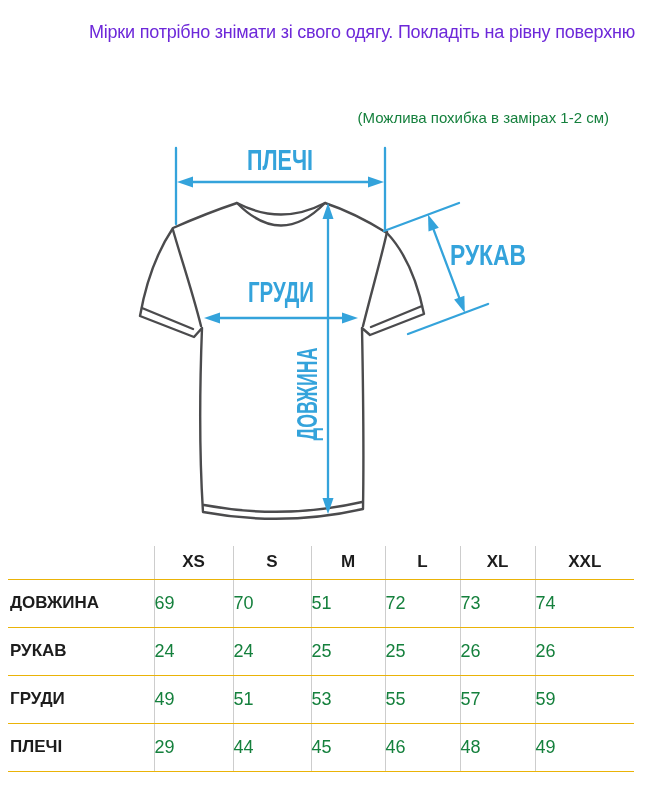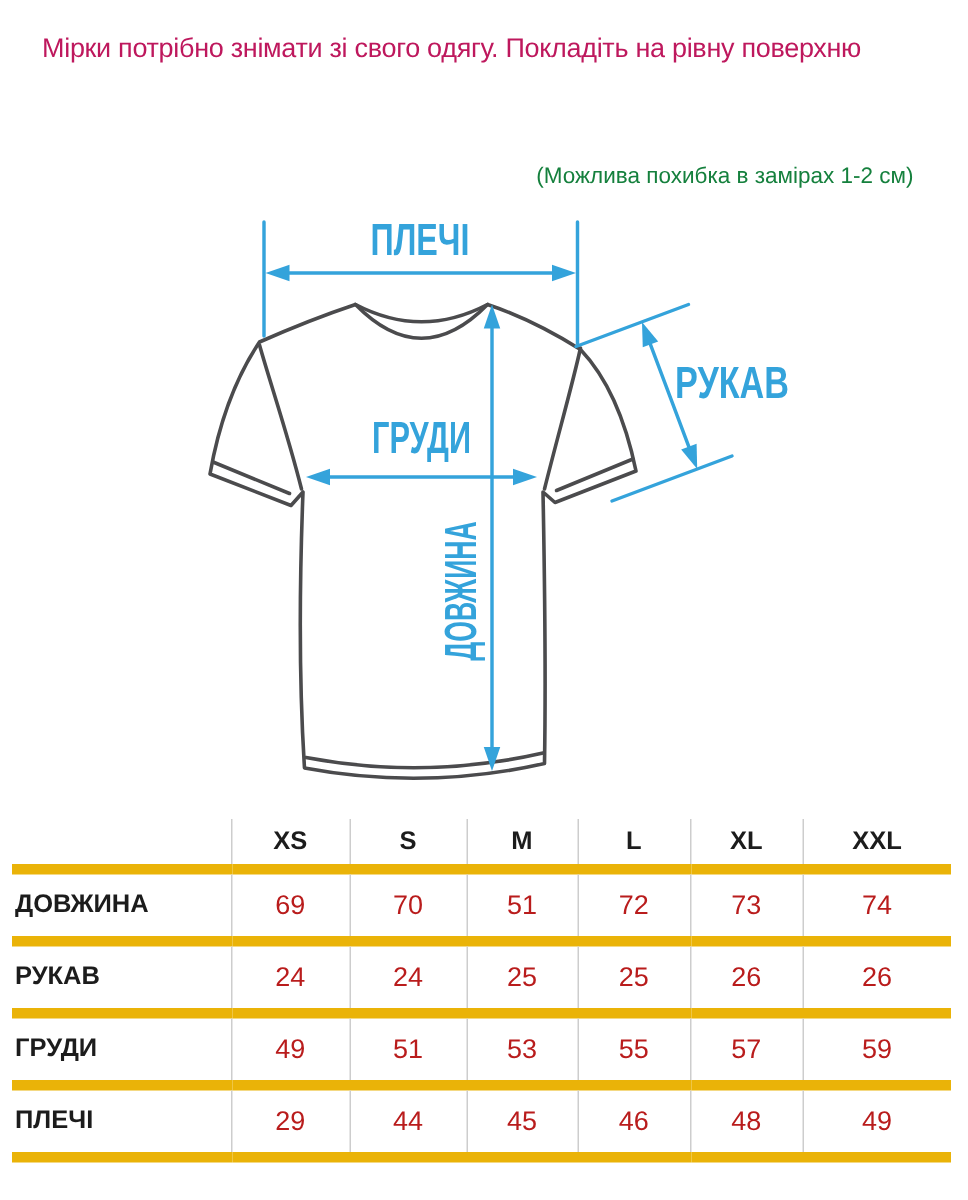--- a/index.html
+++ b/index.html
@@ -3,51 +3,51 @@
 <meta charset="utf-8">
 <style>
   html,body { margin:0; padding:0; background:#ffffff; }
   .page {
     position:relative; width:645px; height:800px; background:#ffffff;
     overflow:hidden;
     font-family:"Liberation Sans","DejaVu Sans",sans-serif;
   }
   .intro {
     position:absolute; top:19px; left:28px; right:10px;
-    text-align:left; font-size:18px; line-height:26px;
-    color:#be185d; letter-spacing:-0.2px;
+    text-align:right; font-size:18px; line-height:26px;
+    color:#6d28d9; letter-spacing:-0.2px;
   }
   .note {
     position:absolute; top:109px; right:36px;
     font-size:15px; color:#15803d;
   }
   .diagram { position:absolute; top:140px; left:0; }
   .diagram text {
     font-family:"Liberation Sans","DejaVu Sans",sans-serif;
     font-weight:bold; font-size:30px;
   }
   table.size-table {
     position:absolute; top:546px; left:8px; width:626px;
     border-collapse:collapse; table-layout:fixed;
   }
   .size-table th, .size-table td {
-    padding:0; border-bottom:7px solid #eab308;
+    padding:0; border-bottom:1px solid #eab308;
   }
   .size-table tr > *:not(:first-child) { border-left:1px solid #cdcdcd; }
   .size-table thead tr { height:33px; }
   .size-table tbody tr { height:48px; }
   .size-table thead th {
     font-size:17px; font-weight:bold; color:#1c1c1c; text-align:center;
   }
   .size-table tbody th {
     font-size:17px; font-weight:bold; color:#1c1c1c;
     text-align:left; padding-left:2px;
   }
   .size-table tbody td {
-    font-size:18px; font-weight:normal; color:#b91c1c; text-align:center;
+    font-size:18px; font-weight:normal; color:#15803d; text-align:left;
   }
 </style>
 </head>
 <body>
 
 <div class="page">
 
   <div class="intro">
     <div>Мірки потрібно знімати зі свого одягу. Покладіть на рівну поверхню</div>
   </div>

